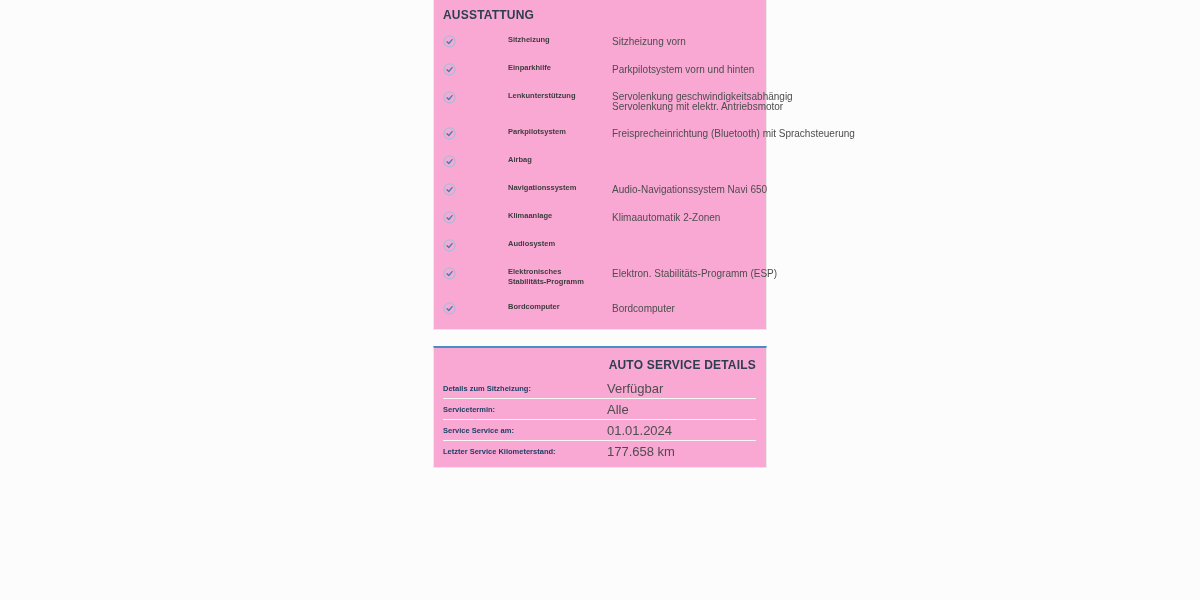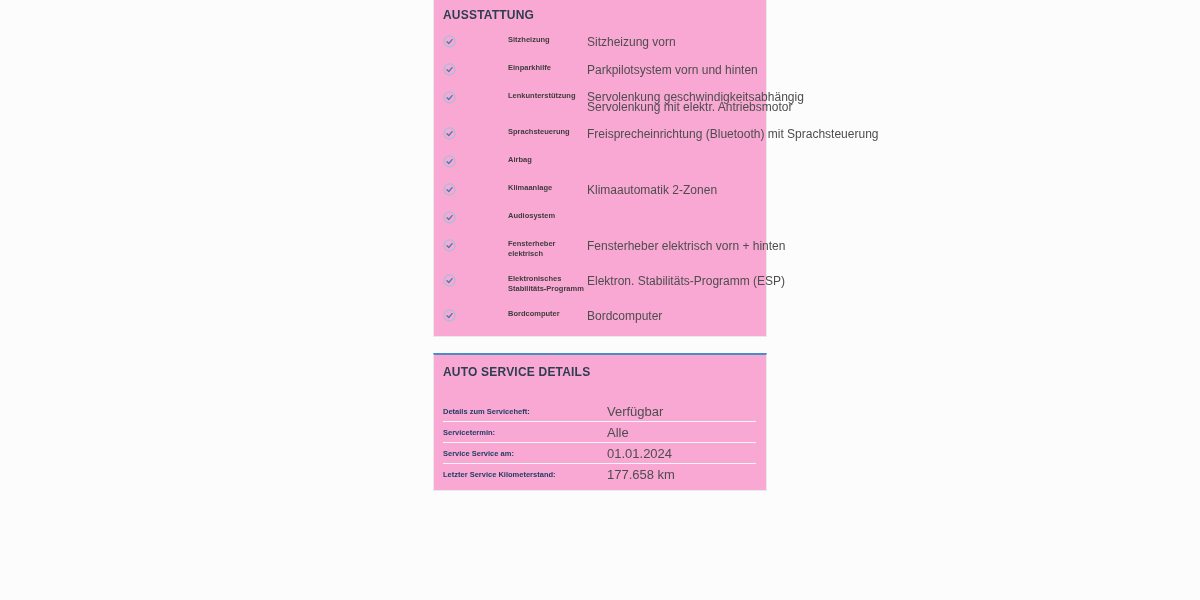--- a/index.html
+++ b/index.html
@@ -34,21 +34,22 @@
     width: 334px;
   }
   .section-title {
     font-size: 12px;
     font-weight: 700;
     color: #2d3e50;
     letter-spacing: 0.2px;
     margin: 2px 0 13px 0;
   }
   .card.service .section-title {
-    margin: 2px 0 22px 0;
+    margin: 2px 0 6px 0;
+    text-align: right;
   }
   
   .feature-row {
     display: flex;
     align-items: flex-start;
     margin-bottom: 15px;
   }
   .feature-row:last-child { margin-bottom: 4px; }
   .feature-left {
     display: flex;
@@ -65,24 +66,25 @@
   }
   .check-icon svg { display: block; }
   .feature-label {
     font-size: 7.5px;
     font-weight: 700;
     color: #3d3d3d;
     line-height: 10px;
     padding-left: 8px;
   }
   .feature-values {
-    font-size: 12px;
+    font-size: 10px;
     color: #4d4d4d;
     line-height: 10px;
     padding-top: 1px;
+    margin-left: 25px;
   }
   .feature-values > div { white-space: nowrap; }
   
   .feature-row.single .feature-values { padding-top: 2px; }
   
   .service-row {
     display: flex;
     align-items: center;
     height: 20px;
     border-bottom: 1px solid #f6f6f6;
@@ -152,21 +154,21 @@
           </div>
         </div>
         <div class="feature-row single">
           <div class="feature-left">
             <span class="check-icon">
               <svg width="13" height="13" viewBox="0 0 13 13" xmlns="http://www.w3.org/2000/svg">
                 <circle cx="6.5" cy="6.5" r="5.6" fill="none" stroke="#a6bed3" stroke-width="1.1"></circle>
                 <path d="M4 6.7 L5.8 8.5 L9.1 4.6" fill="none" stroke="#3c7cb4" stroke-width="1.3" stroke-linecap="round" stroke-linejoin="round"></path>
               </svg>
             </span>
-            <span class="feature-label">Sprachsteuerung</span>
+            <span class="feature-label">Parkpilotsystem</span>
           </div>
           <div class="feature-values">
             <div>Freisprecheinrichtung (Bluetooth) mit Sprachsteuerung</div>
           </div>
         </div>
         <div class="feature-row">
           <div class="feature-left">
             <span class="check-icon">
               <svg width="13" height="13" viewBox="0 0 13 13" xmlns="http://www.w3.org/2000/svg">
                 <circle cx="6.5" cy="6.5" r="5.6" fill="none" stroke="#a6bed3" stroke-width="1.1"></circle>
@@ -177,49 +179,49 @@
           </div>
         </div>
         <div class="feature-row single">
           <div class="feature-left">
             <span class="check-icon">
               <svg width="13" height="13" viewBox="0 0 13 13" xmlns="http://www.w3.org/2000/svg">
                 <circle cx="6.5" cy="6.5" r="5.6" fill="none" stroke="#a6bed3" stroke-width="1.1"></circle>
                 <path d="M4 6.7 L5.8 8.5 L9.1 4.6" fill="none" stroke="#3c7cb4" stroke-width="1.3" stroke-linecap="round" stroke-linejoin="round"></path>
               </svg>
             </span>
+            <span class="feature-label">Navigationssystem</span>
+          </div>
+          <div class="feature-values">
+            <div>Audio-Navigationssystem Navi 650</div>
+          </div>
+        </div>
+        <div class="feature-row single">
+          <div class="feature-left">
+            <span class="check-icon">
+              <svg width="13" height="13" viewBox="0 0 13 13" xmlns="http://www.w3.org/2000/svg">
+                <circle cx="6.5" cy="6.5" r="5.6" fill="none" stroke="#a6bed3" stroke-width="1.1"></circle>
+                <path d="M4 6.7 L5.8 8.5 L9.1 4.6" fill="none" stroke="#3c7cb4" stroke-width="1.3" stroke-linecap="round" stroke-linejoin="round"></path>
+              </svg>
+            </span>
             <span class="feature-label">Klimaanlage</span>
           </div>
           <div class="feature-values">
             <div>Klimaautomatik 2-Zonen</div>
           </div>
         </div>
         <div class="feature-row">
           <div class="feature-left">
             <span class="check-icon">
               <svg width="13" height="13" viewBox="0 0 13 13" xmlns="http://www.w3.org/2000/svg">
                 <circle cx="6.5" cy="6.5" r="5.6" fill="none" stroke="#a6bed3" stroke-width="1.1"></circle>
                 <path d="M4 6.7 L5.8 8.5 L9.1 4.6" fill="none" stroke="#3c7cb4" stroke-width="1.3" stroke-linecap="round" stroke-linejoin="round"></path>
               </svg>
             </span>
             <span class="feature-label">Audiosystem</span>
-          </div>
-        </div>
-        <div class="feature-row single">
-          <div class="feature-left">
-            <span class="check-icon">
-              <svg width="13" height="13" viewBox="0 0 13 13" xmlns="http://www.w3.org/2000/svg">
-                <circle cx="6.5" cy="6.5" r="5.6" fill="none" stroke="#a6bed3" stroke-width="1.1"></circle>
-                <path d="M4 6.7 L5.8 8.5 L9.1 4.6" fill="none" stroke="#3c7cb4" stroke-width="1.3" stroke-linecap="round" stroke-linejoin="round"></path>
-              </svg>
-            </span>
-            <span class="feature-label">Fensterheber elektrisch</span>
-          </div>
-          <div class="feature-values">
-            <div>Fensterheber elektrisch vorn + hinten</div>
           </div>
         </div>
         <div class="feature-row single">
           <div class="feature-left">
             <span class="check-icon">
               <svg width="13" height="13" viewBox="0 0 13 13" xmlns="http://www.w3.org/2000/svg">
                 <circle cx="6.5" cy="6.5" r="5.6" fill="none" stroke="#a6bed3" stroke-width="1.1"></circle>
                 <path d="M4 6.7 L5.8 8.5 L9.1 4.6" fill="none" stroke="#3c7cb4" stroke-width="1.3" stroke-linecap="round" stroke-linejoin="round"></path>
               </svg>
             </span>
@@ -243,21 +245,21 @@
             <div>Bordcomputer</div>
           </div>
         </div>
       </div>
   </section>
 
   <section class="card service">
     <h2 class="section-title">AUTO SERVICE DETAILS</h2>
     <div id="service-list">
         <div class="service-row">
-          <div class="service-label">Details zum Serviceheft:</div>
+          <div class="service-label">Details zum Sitzheizung:</div>
           <div class="service-value">Verfügbar</div>
         </div>
         <div class="service-row">
           <div class="service-label">Servicetermin:</div>
           <div class="service-value">Alle</div>
         </div>
         <div class="service-row">
           <div class="service-label">Service Service am:</div>
           <div class="service-value">01.01.2024</div>
         </div>

